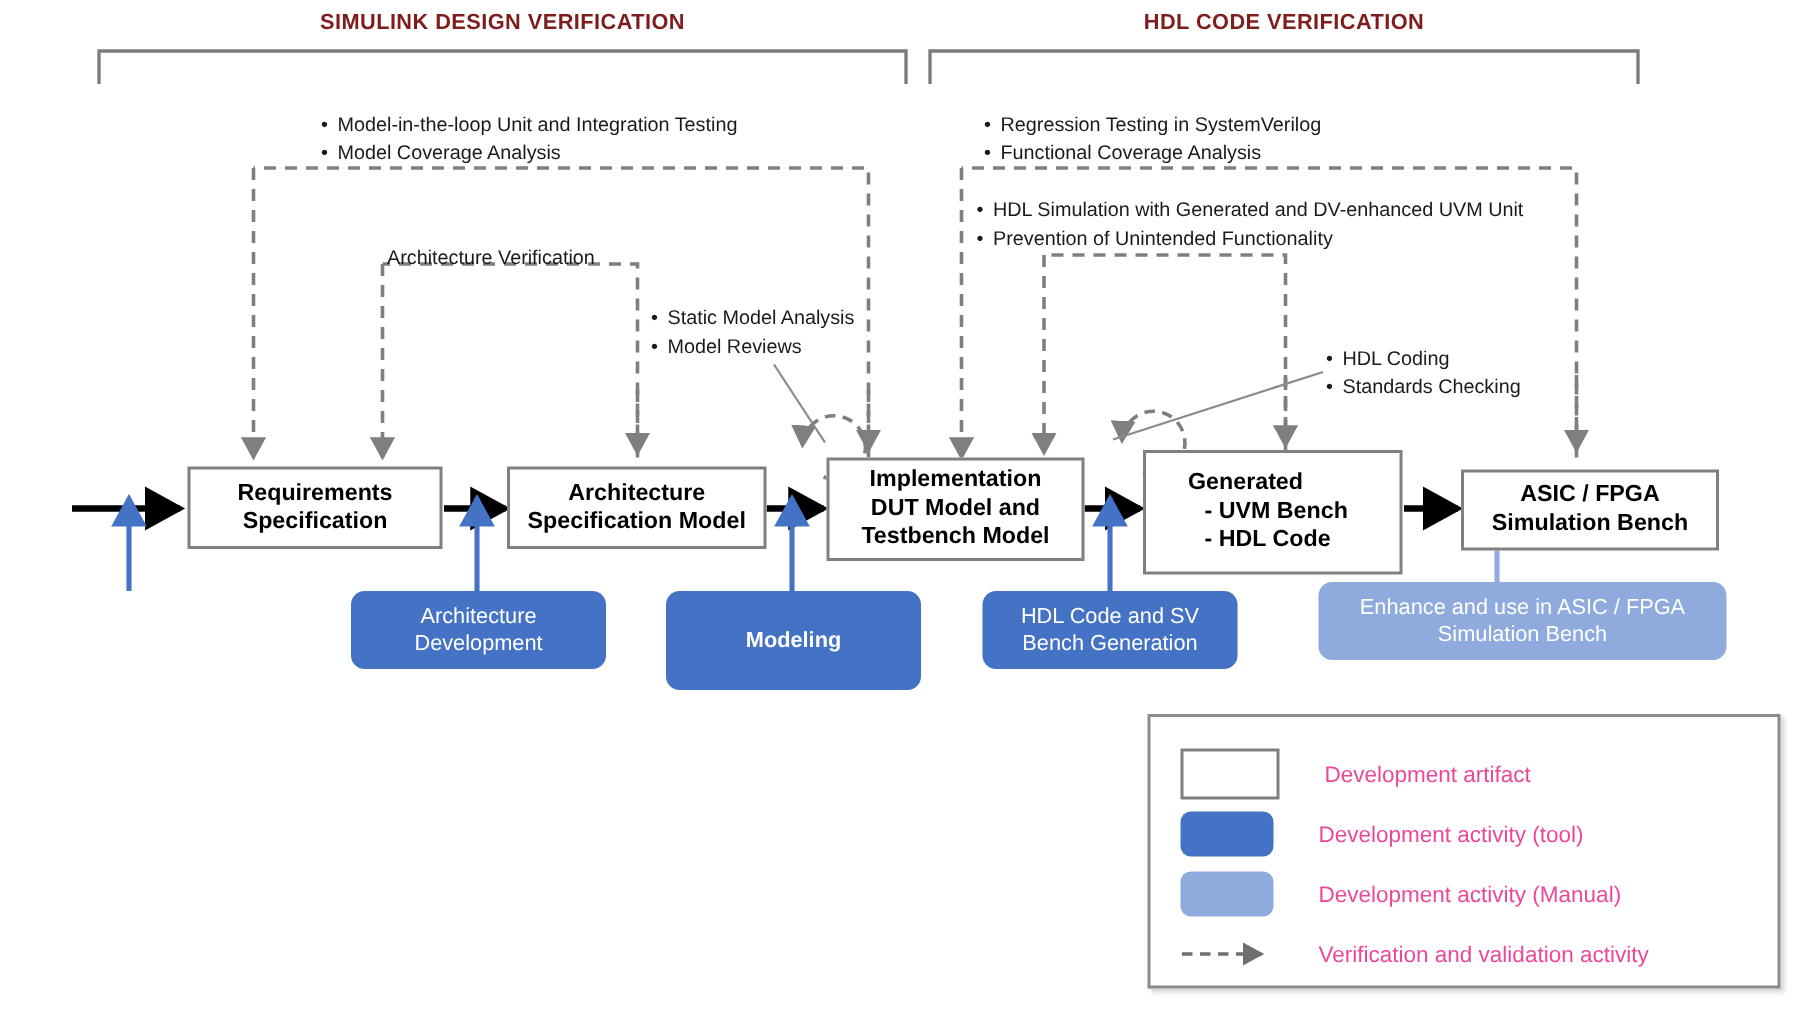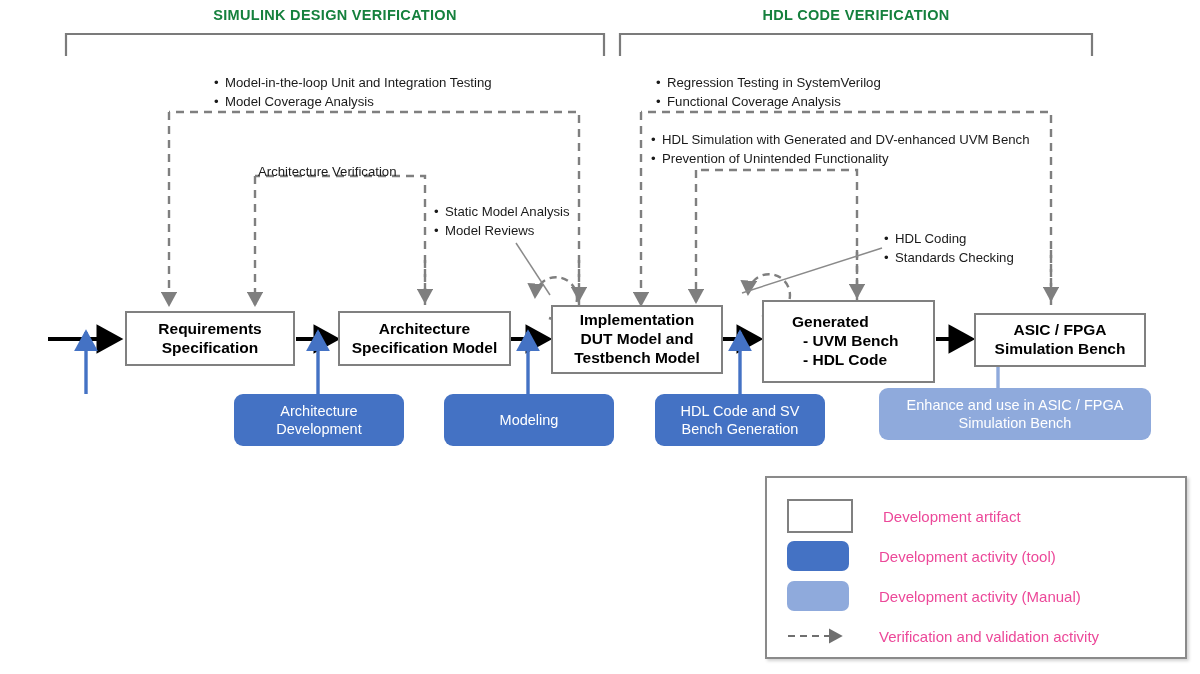--- a/index.html
+++ b/index.html
@@ -6,21 +6,21 @@
   body{width:1200px;height:674px;overflow:hidden;
        font-family:"Liberation Sans","DejaVu Sans",sans-serif;color:#1a1a1a;}
   #stage{position:relative;width:1200px;height:674px;}
   svg#wires{position:absolute;left:0;top:0;width:1200px;height:674px;pointer-events:none;}
 
   .abs{position:absolute;box-sizing:border-box;}
 
   
   .phase-title{
     font-size:14.5px;font-weight:bold;letter-spacing:.3px;
-    text-align:center;color:#15803d;font-variant:small-caps;
+    text-align:center;color:#7f1d1d;font-variant:small-caps;
     text-transform:uppercase;
   }
 
   
   .artifact{
     background:#ffffff;border:2.5px solid #808080;
     display:flex;align-items:center;justify-content:center;
     text-align:center;font-weight:bold;font-size:15.5px;
     line-height:1.22;color:#000;padding:2px 6px;
   }
@@ -153,21 +153,21 @@
       </div>
     <div class="bullet-row">
         <span class="dot">•</span>
       <span>Functional Coverage Analysis</span>
       </div>
   </div>
 
   <div class="abs annot" style="left:651px;top:131px;">
     <div class="bullet-row">
         <span class="dot">•</span>
-      <span>HDL Simulation with Generated and DV-enhanced UVM Bench</span>
+      <span>HDL Simulation with Generated and DV-enhanced UVM Unit</span>
       </div>
     <div class="bullet-row">
         <span class="dot">•</span>
       <span>Prevention of Unintended Functionality</span>
       </div>
   </div>
 
   <div class="abs plain" style="left:258px;top:164px;">Architecture Verification</div>
 
   <div class="abs annot" style="left:434px;top:203px;">
@@ -230,21 +230,21 @@
   </div>
 
 
   <div class="abs activity tool" style="left:234px;top:394px;width:170px;height:52px;">
     <div>
       <span class="ln">Architecture</span>
       <span class="ln">Development</span>
     </div>
   </div>
 
-  <div class="abs activity tool" style="left:444px;top:394px;width:170px;height:52px;">
+  <div class="abs activity tool" style="left:444px;top:394px;width:170px;height:66px;font-weight:bold;">
     <div>
       <span class="ln">Modeling</span>
     </div>
   </div>
 
   <div class="abs activity tool" style="left:655px;top:394px;width:170px;height:52px;">
     <div>
       <span class="ln">HDL Code and SV</span>
       <span class="ln">Bench Generation</span>
     </div>

